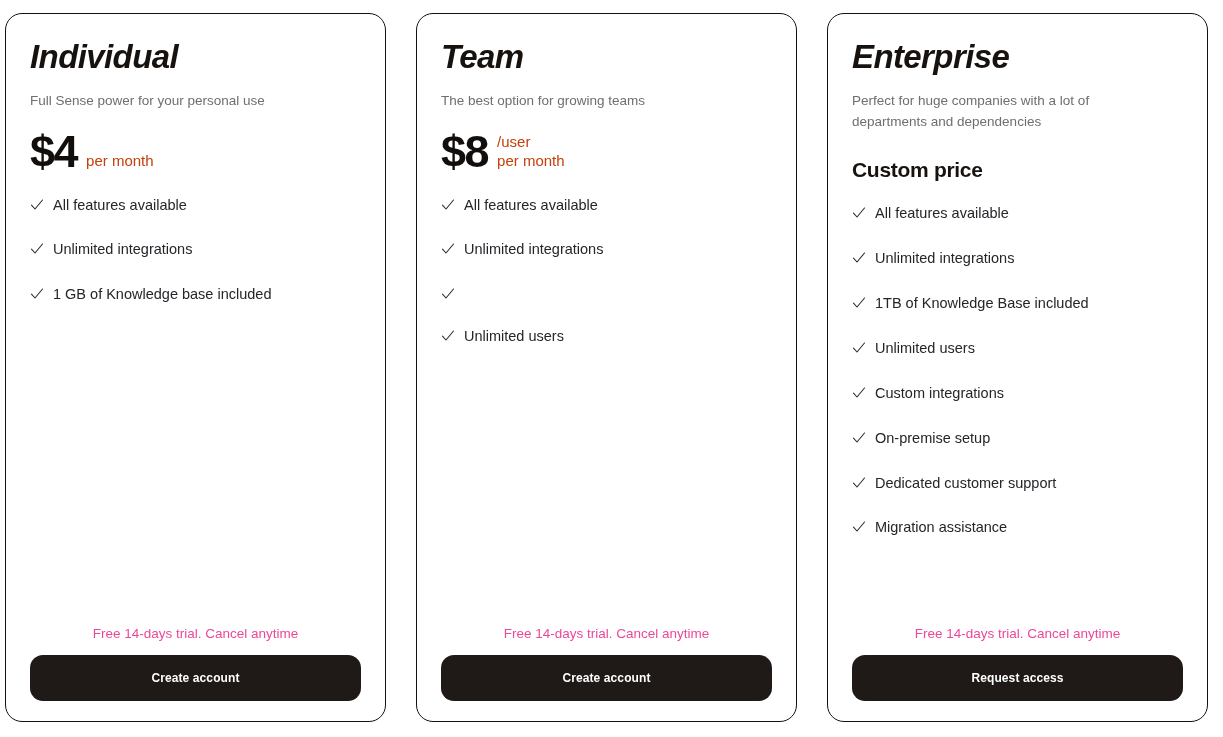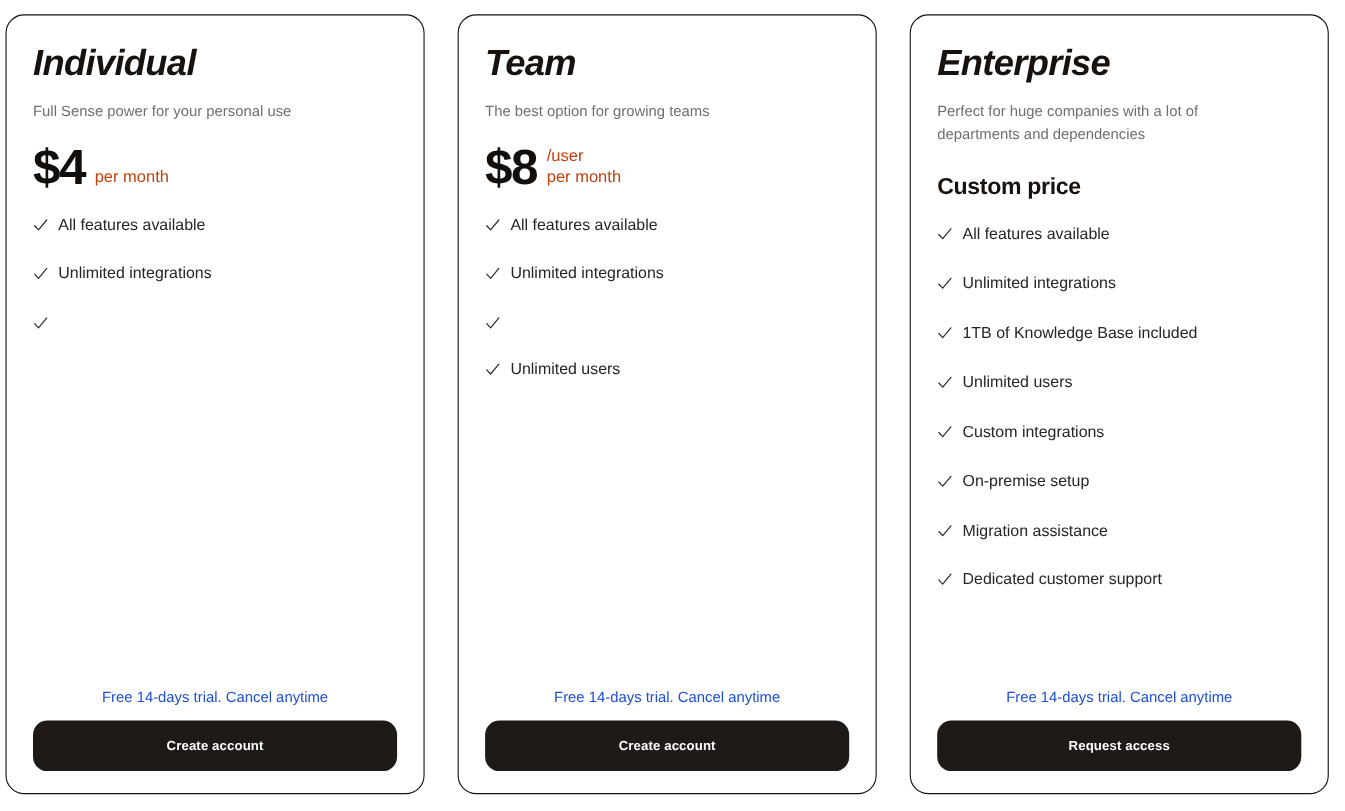--- a/index.html
+++ b/index.html
@@ -121,21 +121,21 @@
     height: 14px;
     margin: 2px 9px 0 0;
     display: inline-block;
   }
   .check-icon svg { display: block; }
 
   .card-spacer { flex: 1 1 auto; min-height: 18px; }
 
   .trial-note {
     font-size: 13.5px;
-    color: #1d4ed8;
+    color: #ec4899;
     text-align: center;
     margin: 0 0 14px 0;
   }
 
   .cta-button {
     display: block;
     width: 100%;
     box-sizing: border-box;
     background: #1f1a18;
     color: #ffffff;
@@ -182,20 +182,21 @@
             </svg>
         </span>
         <span>Unlimited integrations</span>
       </li>
       <li class="feature-item">
         <span class="check-icon">
           <svg width="14" height="14" viewBox="0 0 14 14">
               <path d="M1.5 7.2 L5 11 L12.5 2" fill="none" stroke="#2c2c2e" stroke-width="1.1" stroke-linecap="round" stroke-linejoin="round"></path>
             </svg>
         </span>
+        <span>1 GB of Knowledge base included</span>
       </li>
     </ul>
 
     <div class="card-spacer"></div>
     <p class="trial-note">Free 14-days trial. Cancel anytime</p>
     <button class="cta-button">Create account</button>
   </section>
 
   <section class="plan-card">
     <h2 class="plan-title">Team</h2>
@@ -304,29 +305,29 @@
             </svg>
         </span>
         <span>On-premise setup</span>
       </li>
       <li class="feature-item">
         <span class="check-icon">
           <svg width="14" height="14" viewBox="0 0 14 14">
               <path d="M1.5 7.2 L5 11 L12.5 2" fill="none" stroke="#2c2c2e" stroke-width="1.1" stroke-linecap="round" stroke-linejoin="round"></path>
             </svg>
         </span>
+        <span>Dedicated customer support</span>
+      </li>
+      <li class="feature-item">
+        <span class="check-icon">
+          <svg width="14" height="14" viewBox="0 0 14 14">
+              <path d="M1.5 7.2 L5 11 L12.5 2" fill="none" stroke="#2c2c2e" stroke-width="1.1" stroke-linecap="round" stroke-linejoin="round"></path>
+            </svg>
+        </span>
         <span>Migration assistance</span>
-      </li>
-      <li class="feature-item">
-        <span class="check-icon">
-          <svg width="14" height="14" viewBox="0 0 14 14">
-              <path d="M1.5 7.2 L5 11 L12.5 2" fill="none" stroke="#2c2c2e" stroke-width="1.1" stroke-linecap="round" stroke-linejoin="round"></path>
-            </svg>
-        </span>
-        <span>Dedicated customer support</span>
       </li>
     </ul>
 
     <div class="card-spacer"></div>
     <p class="trial-note">Free 14-days trial. Cancel anytime</p>
     <button class="cta-button">Request access</button>
   </section>
 
 </div>
 

